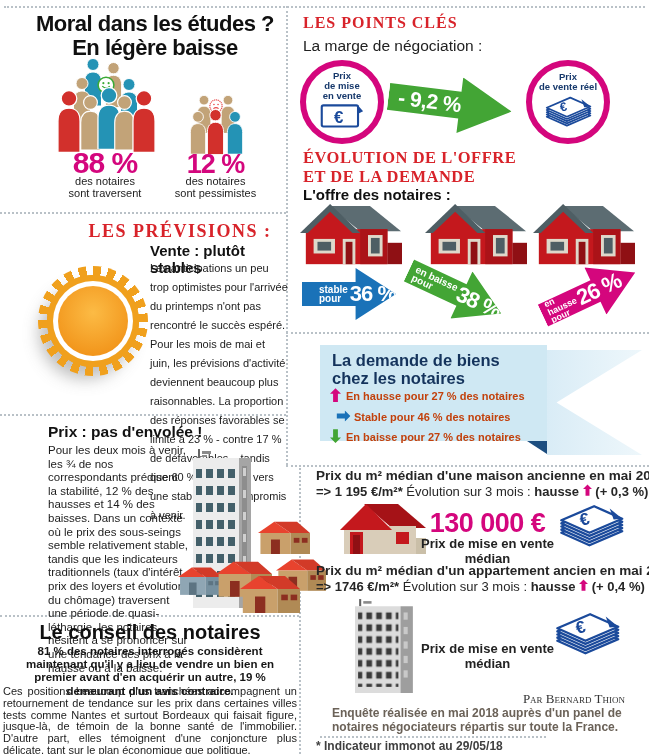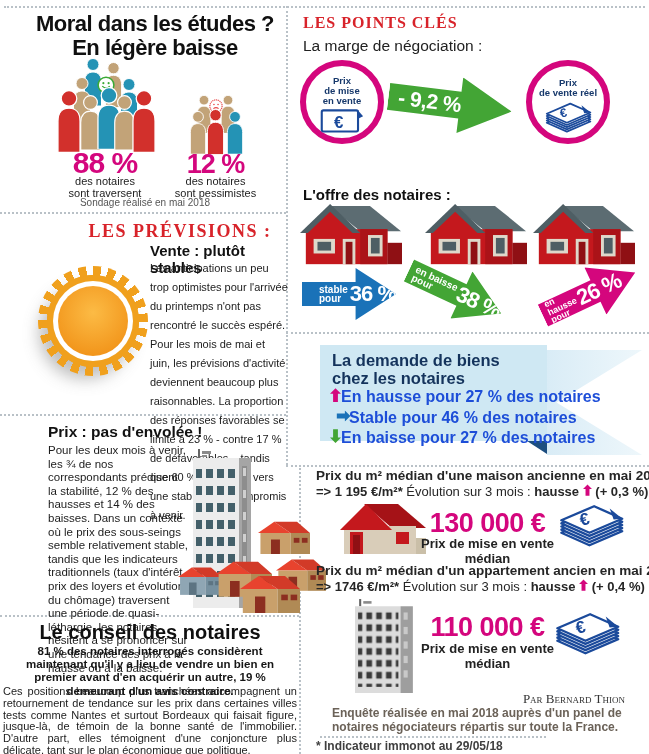--- a/index.html
+++ b/index.html
@@ -19,21 +19,21 @@
   .sun{position:absolute;left:38px;top:266px;width:110px;height:110px;}
   .sun-rays{position:absolute;inset:0;border-radius:50%;
     background:repeating-conic-gradient(#f0a01d 0deg 9deg, rgba(0,0,0,0) 9deg 16.36deg);}
   .sun-mid{position:absolute;inset:9px;border-radius:50%;background:#f0a01d;
     box-shadow:-8px 12px 16px rgba(110,110,110,.45);}
   .sun-ring{position:absolute;inset:15px;border-radius:50%;background:#fff;}
   .sun-core{position:absolute;inset:20px;border-radius:50%;
     background:radial-gradient(circle at 50% 38%, #fcbb45, #f2961c 75%);}
   
   .pcircle{position:absolute;width:72px;height:72px;border:6px solid #d4067d;border-radius:50%;
-    background:#fff;display:flex;flex-direction:column;align-items:center;justify-content:flex-end;}
+    background:#fff;display:flex;flex-direction:column;align-items:center;justify-content:center;}
   .pcircle .cl{font-size:9.5px;line-height:10px;font-weight:bold;color:#16386b;text-align:center;}
   
   .big-arrow{position:absolute;left:388px;top:76px;width:124px;height:56px;background:#43a535;
     clip-path:polygon(0 26%,58% 26%,58% 0,100% 50%,58% 100%,58% 74%,0 74%);
     transform:rotate(7deg);display:flex;align-items:center;padding-left:10px;box-sizing:border-box;
     color:#fff;font-weight:bold;font-size:21px;letter-spacing:-0.5px;}
   .oarrow{position:absolute;width:94px;height:52px;color:#fff;font-weight:bold;
     clip-path:polygon(0 27%,57% 27%,57% 0,100% 50%,57% 100%,57% 73%,0 73%);
     display:flex;align-items:center;}
   .oarrow .words{padding-left:6px;font-size:10px;line-height:9.5px;}
@@ -41,21 +41,21 @@
   .a-blue{background:#1a72b8;}
   .a-green{background:#43a535;transform:rotate(25deg);}
   .a-pink{background:#d4067d;transform:rotate(-25deg);}
   
   .demande-box{position:absolute;left:320px;top:345px;width:227px;height:96px;background:#cfe8f3;}
   .demande-ribbon{position:absolute;left:547px;top:350px;width:95px;height:105px;
     background:linear-gradient(90deg,#d9ecf6,#eef7fb);
     clip-path:polygon(0 0,100% 0,10% 50%,100% 100%,0 100%);}
   .demande-fold{position:absolute;left:527px;top:441px;width:20px;height:13px;background:#1c4e80;
     clip-path:polygon(0 0,100% 0,100% 100%);}
-  .ditem{position:absolute;font-size:16px;font-weight:bold;color:#1d4ed8;display:flex;align-items:center;}
+  .ditem{position:absolute;font-size:11px;font-weight:bold;color:#c2410c;display:flex;align-items:center;gap:5px;}
   .mini-arrow{display:inline-block;}
   
   .ptitle{position:absolute;font-size:13.5px;font-weight:bold;color:#262626;white-space:nowrap;}
   .pline{position:absolute;font-size:13px;color:#262626;white-space:nowrap;}
   .pline .v{font-weight:bold;}
   .bigprice{position:absolute;font-weight:bold;font-size:27px;letter-spacing:-0.5px;text-align:center;}
   .plabel{position:absolute;font-size:13px;line-height:14.5px;font-weight:bold;color:#222;text-align:center;}
   .body-txt{position:absolute;font-size:11px;line-height:19px;color:#1c1c1c;}
 </style>
 </head>
@@ -187,21 +187,20 @@
   <div class="abs center pink" style="left:45px;top:146px;width:120px;font-size:30px;font-weight:bold;letter-spacing:-1px;">88 %</div>
   <div class="abs center" style="left:45px;top:176px;width:120px;font-size:11px;line-height:11.5px;color:#222;">
     <div>des notaires</div>
     <div>sont traversent</div>
   </div>
   <div class="abs center pink" style="left:163px;top:149px;width:105px;font-size:27px;font-weight:bold;letter-spacing:-1px;">12 %</div>
   <div class="abs center" style="left:163px;top:176px;width:105px;font-size:11px;line-height:11.5px;color:#222;">
     <div>des notaires</div>
     <div>sont pessimistes</div>
   </div>
-  <div class="abs center" style="left:0;top:197px;width:290px;font-size:10px;color:#555;">Sondage réalisé en mai 2018</div>
 
   <div class="abs center serif-red" style="left:0;top:221px;width:280px;font-size:18px;letter-spacing:1.5px;margin-left:40px;">LES PRÉVISIONS :</div>
 
   <div class="sun">
     <div class="sun-mid"></div>
     <div class="sun-rays"></div>
     <div class="sun-mid" style="box-shadow:none;"></div>
     <div class="sun-ring"></div>
     <div class="sun-core"></div>
   </div>
@@ -325,20 +324,24 @@
             <polygon points="12,34 54,16 90,32 48,50"></polygon>
             <polygon points="12,30 54,12 90,28 48,46"></polygon>
             <polygon points="12,26 54,8 90,24 48,42"></polygon>
           </g>
           <polygon points="74,11 90,24 79,25" fill="#1b4a9b"></polygon>
           <text x="42" y="32" text-anchor="middle" font-size="22" font-weight="bold" fill="#1b4a9b" transform="rotate(-14 42 26)" font-family="Liberation Sans, sans-serif">€</text>
         </svg>
     </div>
   </div>
 
+  <div class="abs serif-red" style="left:303px;top:148px;font-size:16.5px;line-height:19px;letter-spacing:0.5px;">
+    <div>ÉVOLUTION DE L'OFFRE</div>
+    <div>ET DE LA DEMANDE</div>
+  </div>
   <div class="abs" style="left:303px;top:186px;font-size:15px;font-weight:bold;color:#111;">L'offre des notaires :</div>
 
   <div class="abs" style="left:300px;top:202px;width:102px;">
     <svg viewBox="0 0 105 66" width="102">
         <polygon points="30,4 72,4 104,30 62,30" fill="#5c6c72"></polygon>
         <rect x="6" y="28" width="84" height="36" fill="#c4181d"></rect>
         <rect x="62" y="28" width="28" height="36" fill="#ab1318"></rect>
         <polygon points="0,32 31,2 62,32" fill="#4e5e64"></polygon>
         <polygon points="8,32 31,10 54,32" fill="#c4181d"></polygon>
         <rect x="90" y="42" width="15" height="22" fill="#8f1014"></rect>
@@ -495,21 +498,20 @@
       <rect x="0" y="8" width="44" height="84" fill="#dcdcdc"></rect>
       <rect x="44" y="8" width="12" height="84" fill="#9e9e9e"></rect>
       <rect x="3" y="12" width="39" height="74" fill="url(#pw2)"></rect>
       <rect x="47" y="14" width="4" height="7" fill="#c9c9c9"></rect>
         <rect x="47" y="28" width="4" height="7" fill="#c9c9c9"></rect>
         <rect x="47" y="42" width="4" height="7" fill="#c9c9c9"></rect>
         <rect x="47" y="56" width="4" height="7" fill="#c9c9c9"></rect>
         <rect x="47" y="70" width="4" height="7" fill="#c9c9c9"></rect>
     </svg>
   </div>
-  <div class="bigprice pink" style="left:415px;top:612px;width:145px;">110 000 €</div>
   <div class="plabel" style="left:415px;top:642px;width:145px;">
     <div>Prix de mise en vente</div>
     <div>médian</div>
   </div>
   <div class="abs" style="left:548px;top:608px;width:78px;">
     <svg viewBox="0 0 100 62" width="78">
         <g fill="#fff" stroke="#1b4a9b" stroke-width="3" stroke-linejoin="round">
           <polygon points="12,42 54,24 90,40 48,58"></polygon>
           <polygon points="12,38 54,20 90,36 48,54"></polygon>
           <polygon points="12,34 54,16 90,32 48,50"></polygon>

